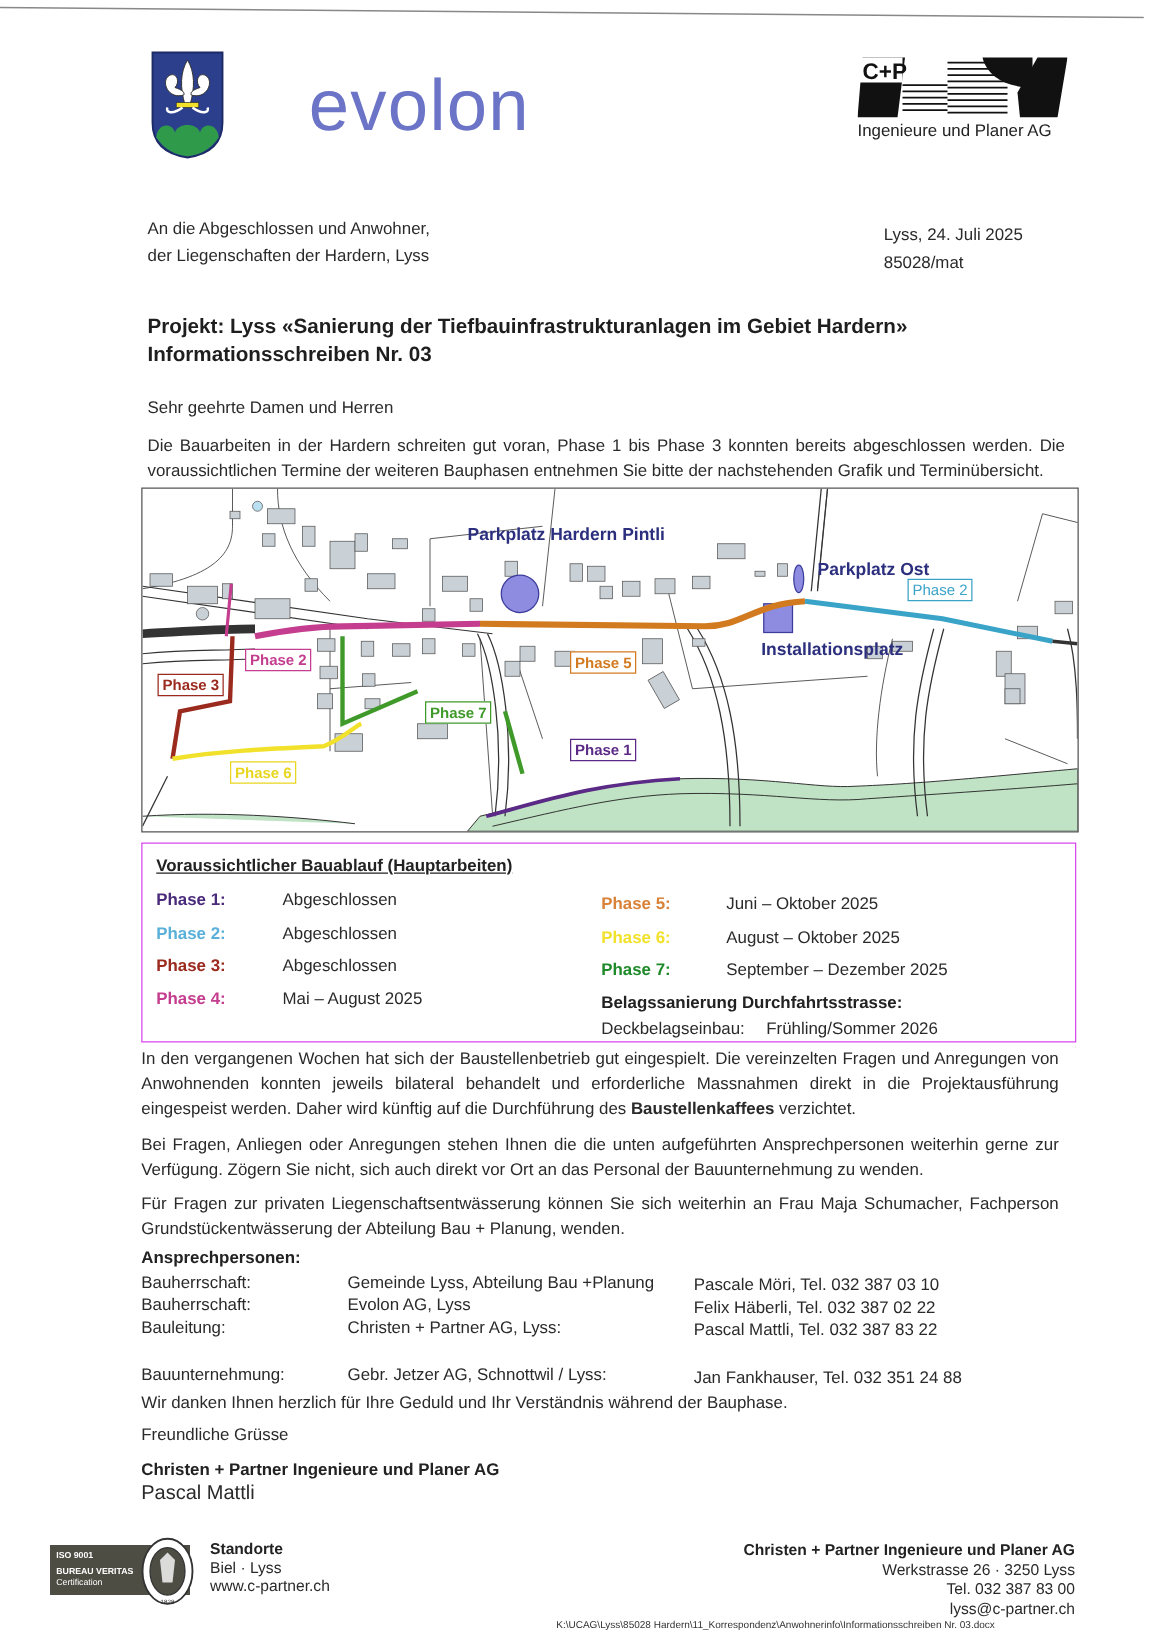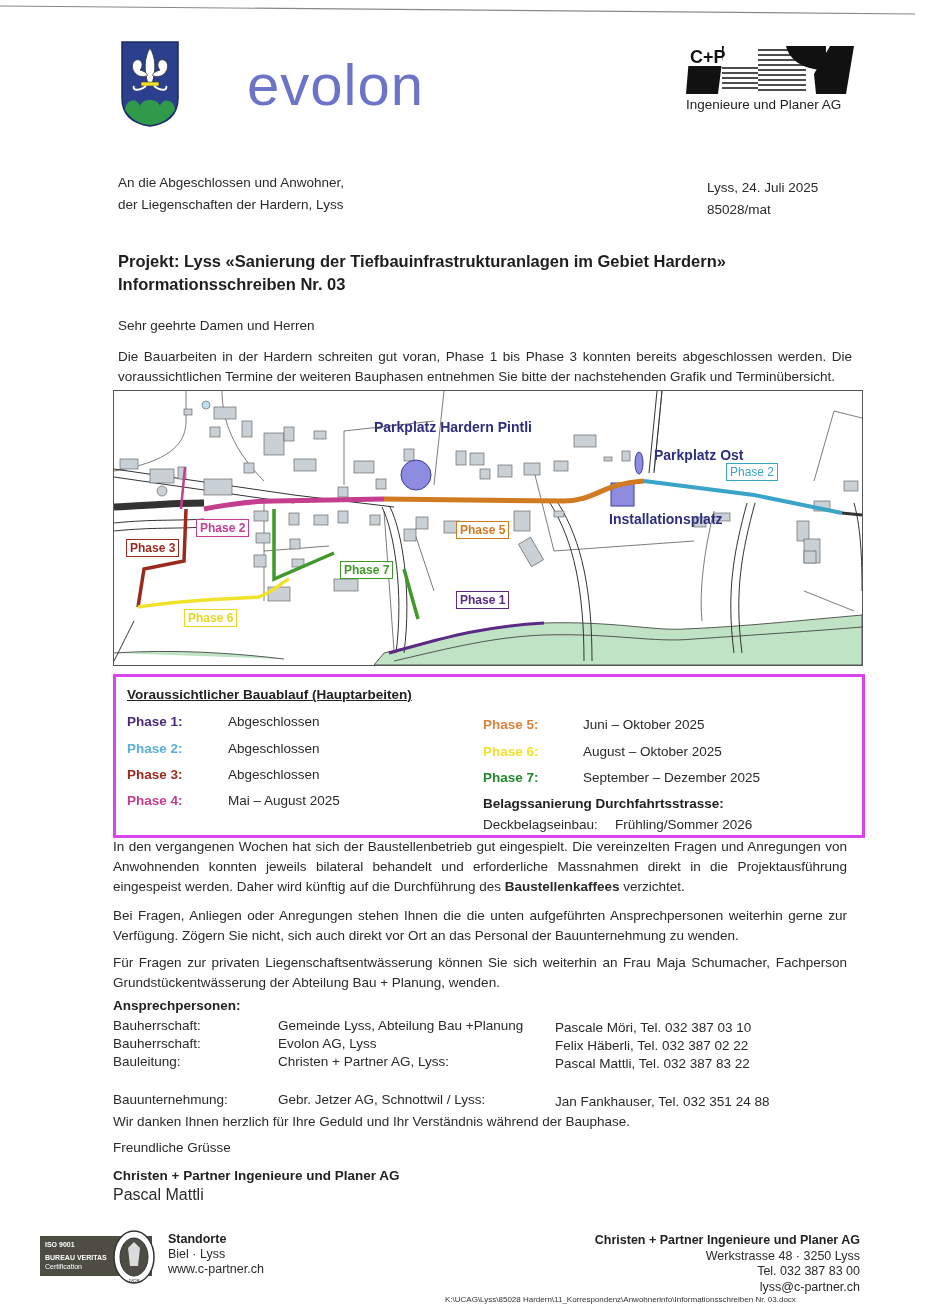--- a/index.html
+++ b/index.html
@@ -25,21 +25,21 @@
   .salut { left: 118px; top: 318px; font-size: 13.5px; color: #2a2a2a; }
   .intro { left: 118px; top: 347px; width: 734px; font-size: 13.5px; line-height: 20px; color: #2a2a2a; text-align: justify; }
 
   
   .map { left: 113px; top: 390px; width: 748px; height: 274px; border: 1px solid #555; background: #fff; }
   .map svg { display: block; }
   .mlabel { position: absolute; font-weight: bold; font-size: 12px; padding: 1px 3px; background: #fff; border: 1px solid; line-height: 14px; }
   .plabel { position: absolute; font-weight: bold; font-size: 14px; color: #2b2f7d; line-height: 13px; }
 
   
-  .sched { left: 113px; top: 674px; width: 746px; height: 158px; border: 3px solid #d946ef; }
+  .sched { left: 113px; top: 674px; width: 746px; height: 158px; border: 1px solid #d946ef; }
   .sched-title { left: 11px; top: 10px; font-size: 13.5px; font-weight: bold; text-decoration: underline; color: #222; }
   .srow { position: absolute; font-size: 13.5px; }
   .srow .ph { position: absolute; left: 0; font-weight: bold; white-space: nowrap; }
   .srow .val { position: absolute; white-space: nowrap; color: #2a2a2a; }
 
   .para { left: 113px; width: 734px; font-size: 13.5px; line-height: 20px; color: #2a2a2a; text-align: justify; }
 
   .contacts-head { left: 113px; top: 998px; font-size: 13.5px; font-weight: bold; color: #222; }
   .crow { position: absolute; left: 113px; font-size: 13.5px; color: #2a2a2a; width: 750px; height: 18px; }
   .crow span { position: absolute; white-space: nowrap; }
@@ -332,17 +332,17 @@
   <path d="M20 20 L26 14 L32 20 L30 38 L22 38 Z" fill="#fff" opacity="0.8"></path>
   <text x="26" y="55" text-anchor="middle" font-size="5" fill="#333" font-family="Liberation Sans, sans-serif">1828</text>
 </svg>
 <div class="abs standorte">
   <div><b>Standorte</b></div>
   <div>Biel · Lyss</div>
   <div>www.c-partner.ch</div>
 </div>
 <div class="abs foot-right">
   <div class="co">Christen + Partner Ingenieure und Planer AG</div>
-  <div>Werkstrasse 48 · 3250 Lyss</div>
+  <div>Werkstrasse 26 · 3250 Lyss</div>
   <div>Tel. 032 387 83 00</div>
   <div>lyss@c-partner.ch</div>
 </div>
 <div class="abs filepath">K:\UCAG\Lyss\85028 Hardern\11_Korrespondenz\Anwohnerinfo\Informationsschreiben Nr. 03.docx</div>
 
 </body></html>

